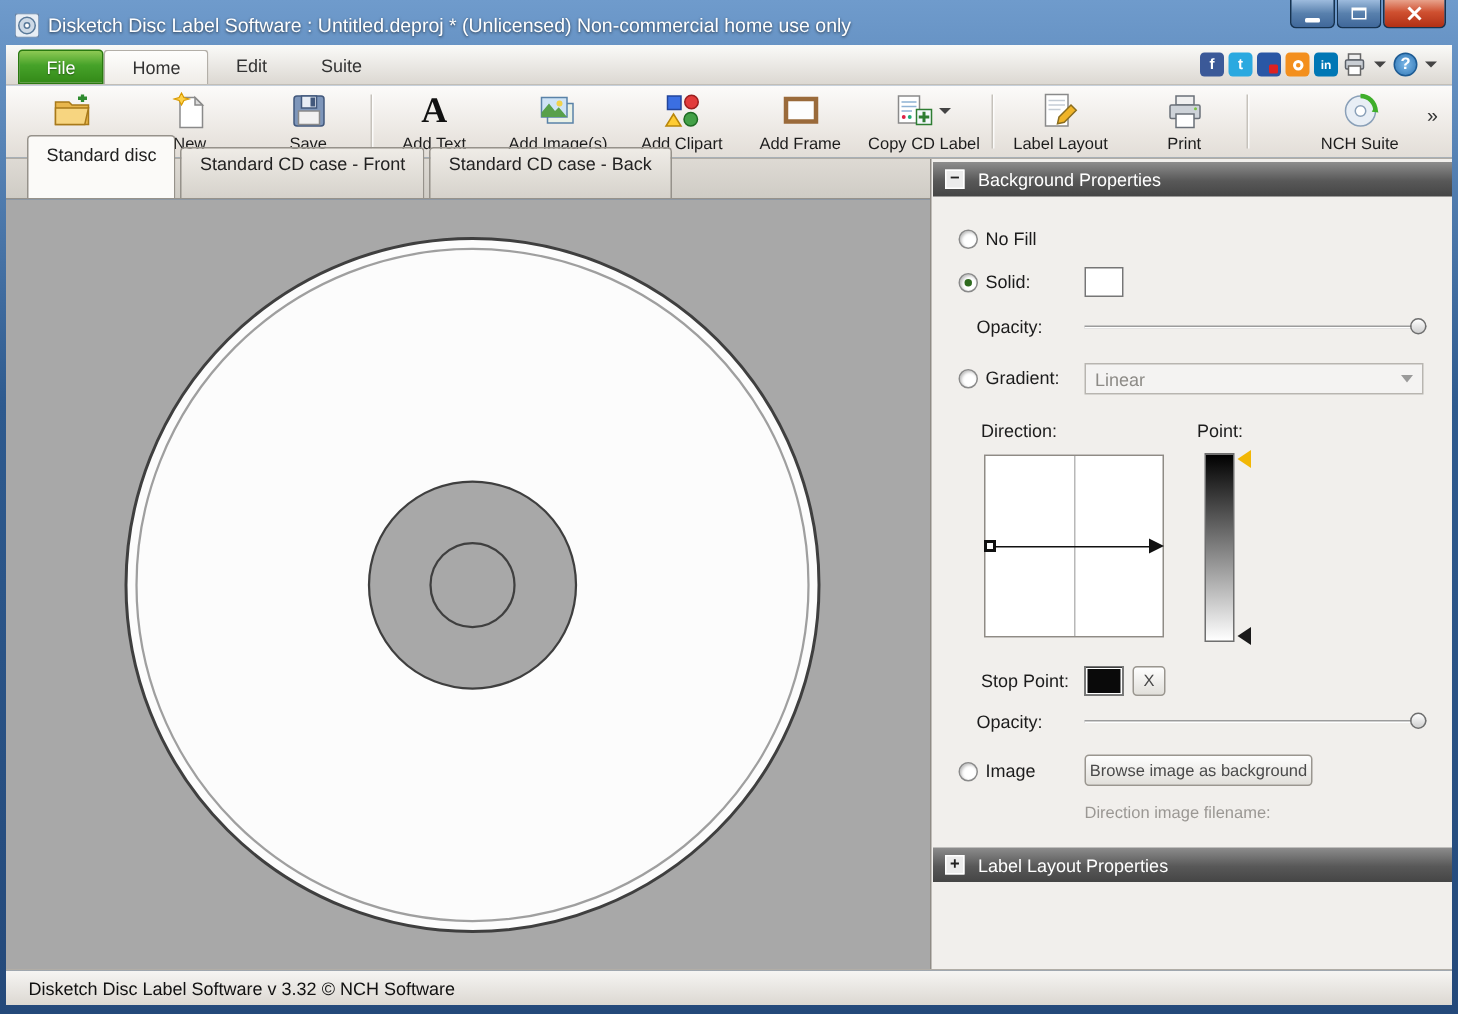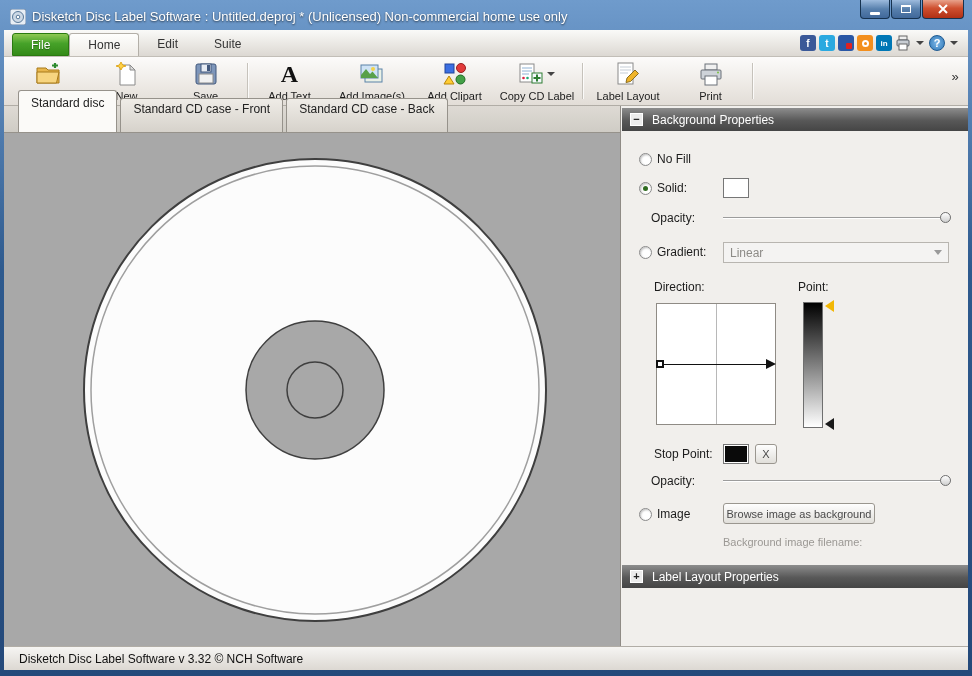--- a/index.html
+++ b/index.html
@@ -236,20 +236,28 @@
       <span class="ticon">
         <svg width="26" height="26" viewBox="0 0 26 26">
             <rect x="3" y="3" width="9" height="9" fill="#3b6fe2" stroke="#23459a"></rect>
             <circle cx="19" cy="7" r="4.5" fill="#e23b3b" stroke="#9a1f1f"></circle>
             <path d="M7 15l5 8H2z" fill="#ffcc33" stroke="#b8860b"></path>
             <circle cx="18.5" cy="18.5" r="4.5" fill="#43a047" stroke="#1f6b24"></circle>
           </svg>
       </span>
       <span>Add Clipart</span>
     </div>
+    <div class="tbtn">
+      <span class="ticon">
+        <svg width="26" height="24" viewBox="0 0 26 24">
+            <rect x="3" y="4" width="20" height="15" fill="#fdfdfd" stroke="#9a6a3a" stroke-width="3"></rect>
+          </svg>
+      </span>
+      <span>Add Frame</span>
+    </div>
     <div class="tbtn wide">
       <span class="ticon">
         <svg width="26" height="26" viewBox="0 0 26 26">
             <rect x="3" y="3" width="14" height="18" fill="#fff" stroke="#8a8a8a"></rect>
             <path d="M5 7h10M5 10h10M5 13h7" stroke="#8fb2d4"></path>
             <circle cx="6.5" cy="17" r="1.3" fill="#d24"></circle>
             <circle cx="10.5" cy="17" r="1.3" fill="#2a7"></circle>
             <rect x="15" y="12" width="10" height="10" fill="#f4f8fc" stroke="#2e7d32"></rect>
             <path d="M20 13.5v7M16.5 17h7" stroke="#2e7d32" stroke-width="2"></path>
           </svg>
@@ -274,20 +282,31 @@
             <rect x="7" y="2" width="12" height="6" fill="#f0f0f0" stroke="#6a7078"></rect>
             <rect x="3" y="8" width="20" height="9" rx="1" fill="#ced3d9" stroke="#6a7078"></rect>
             <circle cx="20" cy="10.5" r="1" fill="#7ac143"></circle>
             <rect x="7" y="14" width="12" height="9" fill="#fff" stroke="#6a7078"></rect>
           </svg>
       </span>
       <span>Print</span>
     </div>
     <div class="tsep"></div>
     <div class="tspacer"></div>
+    <div class="tbtn">
+      <span class="ticon">
+        <svg width="26" height="26" viewBox="0 0 26 26">
+            <circle cx="13" cy="13" r="10" fill="#e8eef5" stroke="#8aa0b8"></circle>
+            <circle cx="13" cy="13" r="3.5" fill="#fff" stroke="#8aa0b8"></circle>
+            <path d="M13 3a10 10 0 0 1 10 10" stroke="#3fae2a" stroke-width="3" fill="none"></path>
+            <path d="M23 9l2 5-4.5-.5z" fill="#3fae2a"></path>
+          </svg>
+      </span>
+      <span>NCH Suite</span>
+    </div>
     <div class="toverflow">
         <span>»</span>
       </div>
   </div>
 
   <div class="tabstrip">
     <div class="dtab active">Standard disc</div>
     <div class="dtab">Standard CD case - Front</div>
     <div class="dtab">Standard CD case - Back</div>
   </div>
@@ -372,21 +391,21 @@
     </div>
 
     <div class="prow" style="left:18px; top:401px;">
       <span class="radio"></span>
       <span>Image</span>
     </div>
     <div class="sbtn" style="position:absolute; left:102px; top:397px; width:152px; height:21px;">
       <span>Browse image as background</span>
     </div>
     <div class="hint" style="left:102px; top:430px;">
-      <span>Background image filename:</span>
+      <span>Direction image filename:</span>
     </div>
 
     <div class="phead" style="top:459px;">
       <span class="collapse-box">+</span>
       <span>Label Layout Properties</span>
     </div>
   </div>
 
   <div class="statusbar">
     <span>Disketch Disc Label Software v 3.32 © NCH Software</span>

